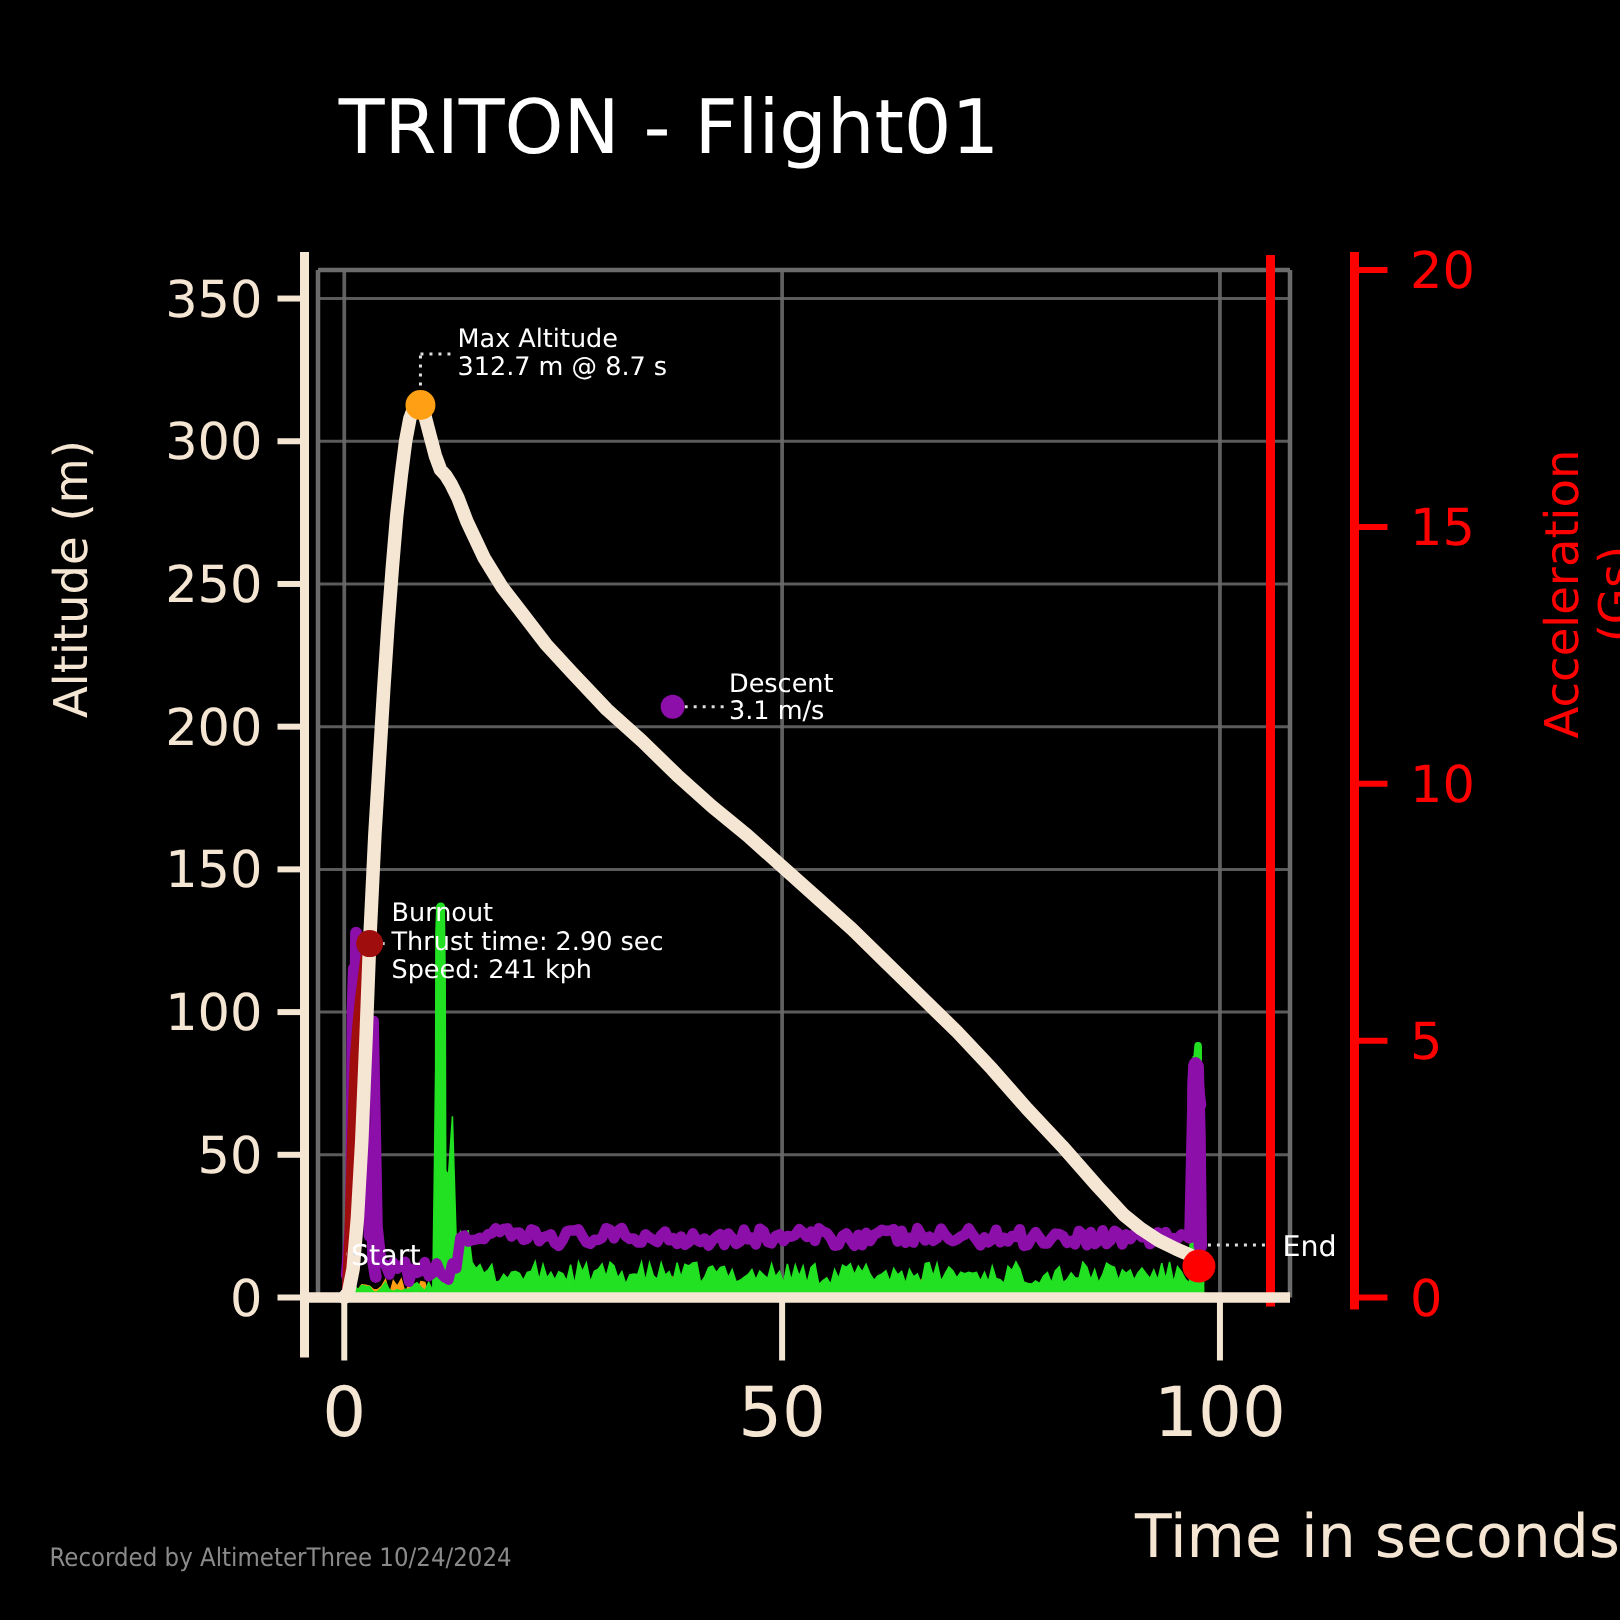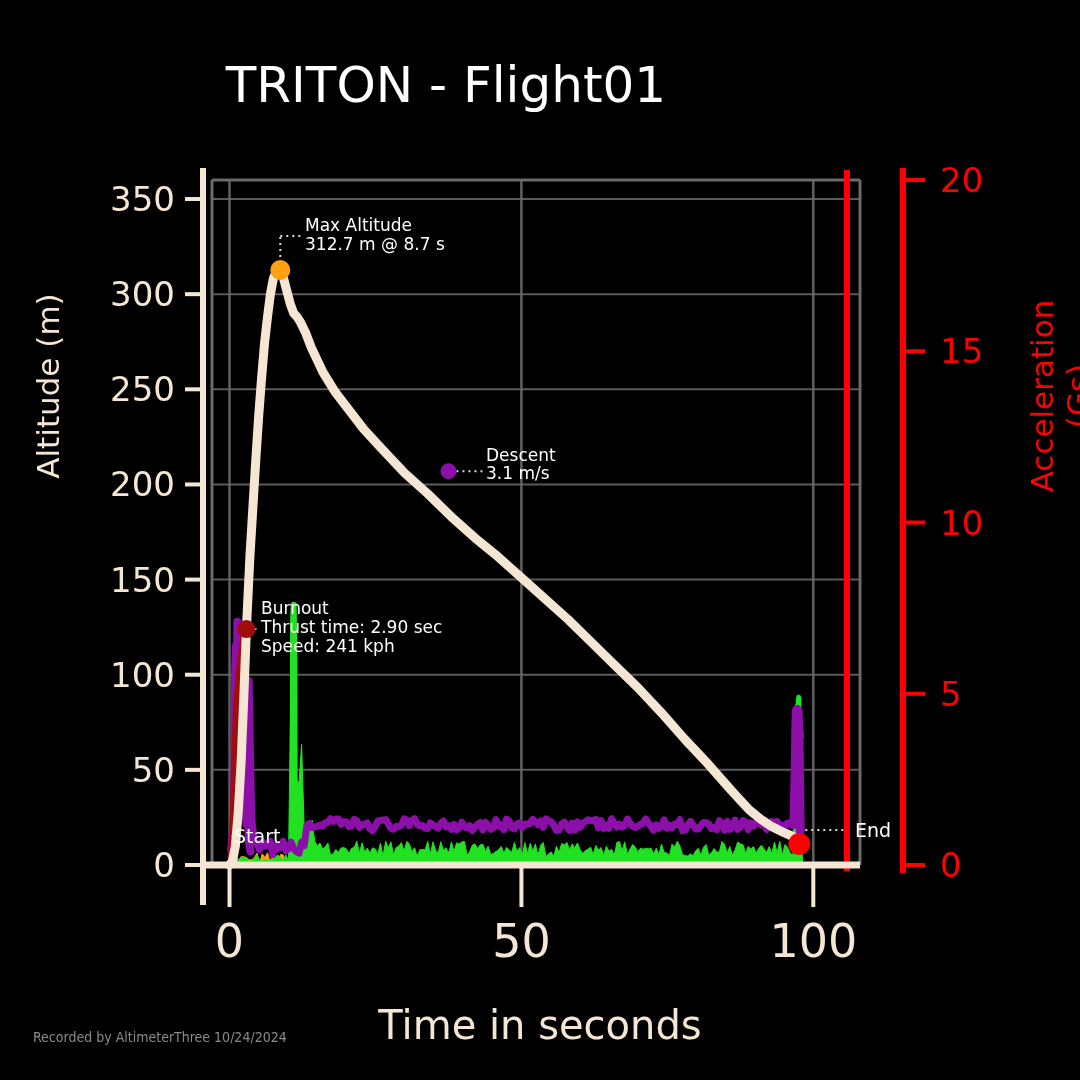--- a/index.html
+++ b/index.html
@@ -5,23 +5,23 @@
   html,body{margin:0;padding:0;background:#000;}
   body{width:1080px;height:1080px;overflow:hidden;
        font-family:"DejaVu Sans","Liberation Sans",sans-serif;}
   #root{position:relative;width:1080px;height:1080px;background:#000;}
   .title{position:absolute;top:56px;left:0;width:892px;text-align:center;
          color:#ffffff;font-size:50px;font-weight:400;letter-spacing:0px;}
   .ylabel-left{position:absolute;left:-62px;top:368px;width:220px;text-align:center;
         color:#f5e6d3;font-size:31px;transform:rotate(-90deg);}
   .ylabel-right{position:absolute;left:930px;top:360px;width:260px;text-align:center;
         color:#ff0000;font-size:31px;transform:rotate(-90deg);}
-  .xlabel{position:absolute;left:0;top:1002px;width:1080px;text-align:center;
+  .xlabel{position:absolute;left:0;top:1002px;width:1080px;text-align:right;
         color:#f5e6d3;font-size:40px;}
-  .footer{position:absolute;left:33px;top:1029px;color:#8a8a8a;font-size:14px;
+  .footer{position:absolute;left:33px;top:1029px;color:#8a8a8a;font-size:17px;
         font-family:"DejaVu Sans Condensed","Liberation Sans",sans-serif;}
   svg{position:absolute;left:0;top:0;}
   .anno-big{font-size:17px;fill:#ffffff;}
   .tickL{fill:#f5e6d3;font-size:34px;text-anchor:end;}
   .tickR{fill:#ff0000;font-size:34px;text-anchor:start;}
   .tickX{fill:#f5e6d3;font-size:46px;text-anchor:middle;}
 </style>
 </head>
 <body>
 

